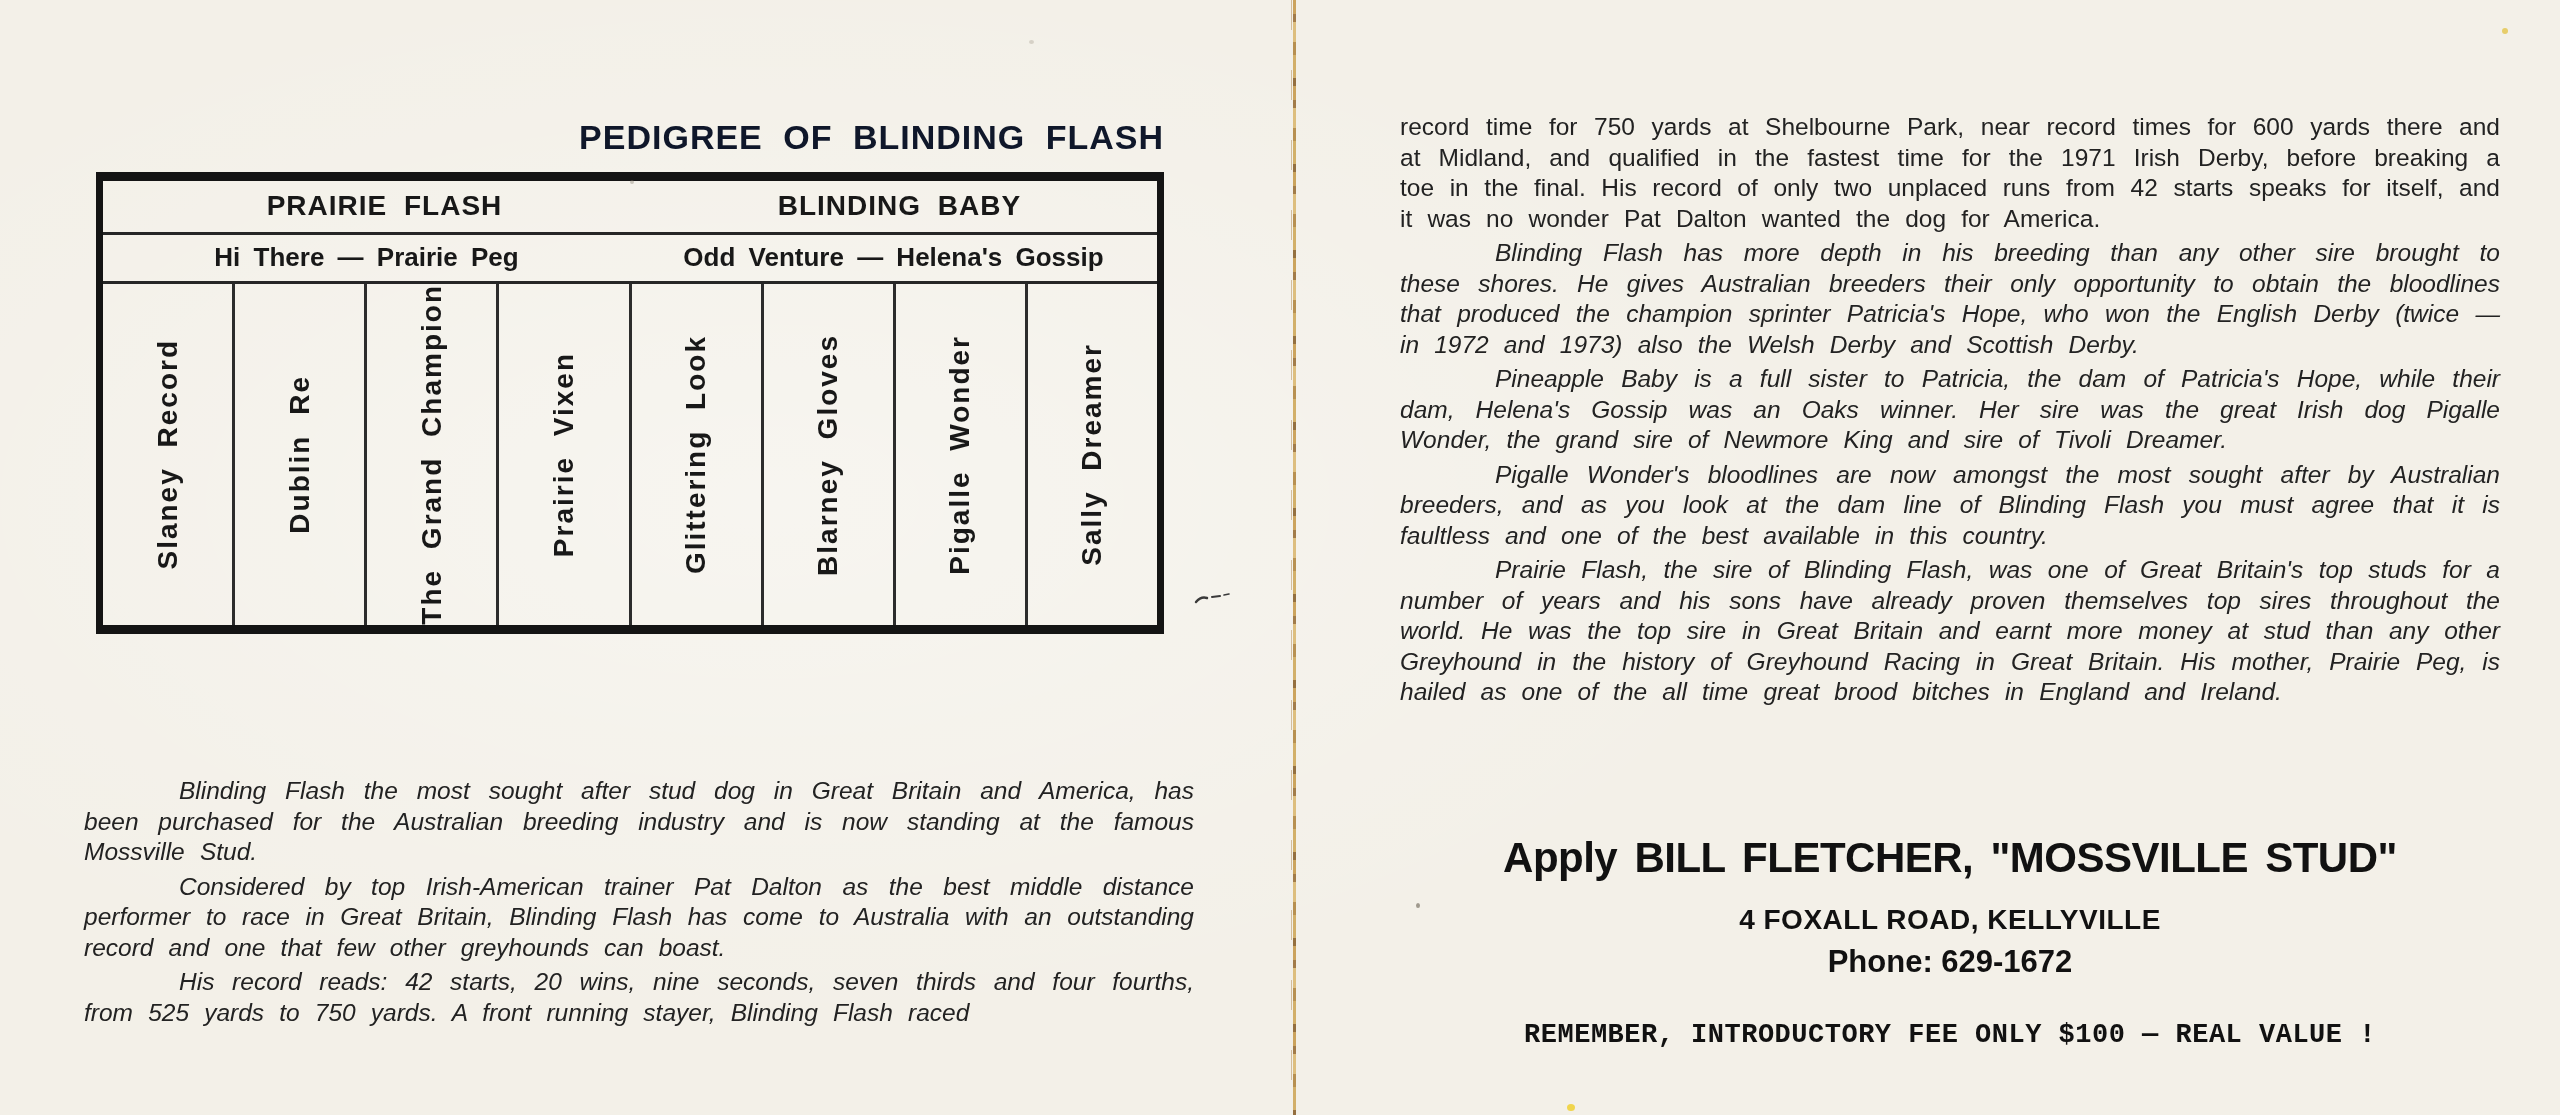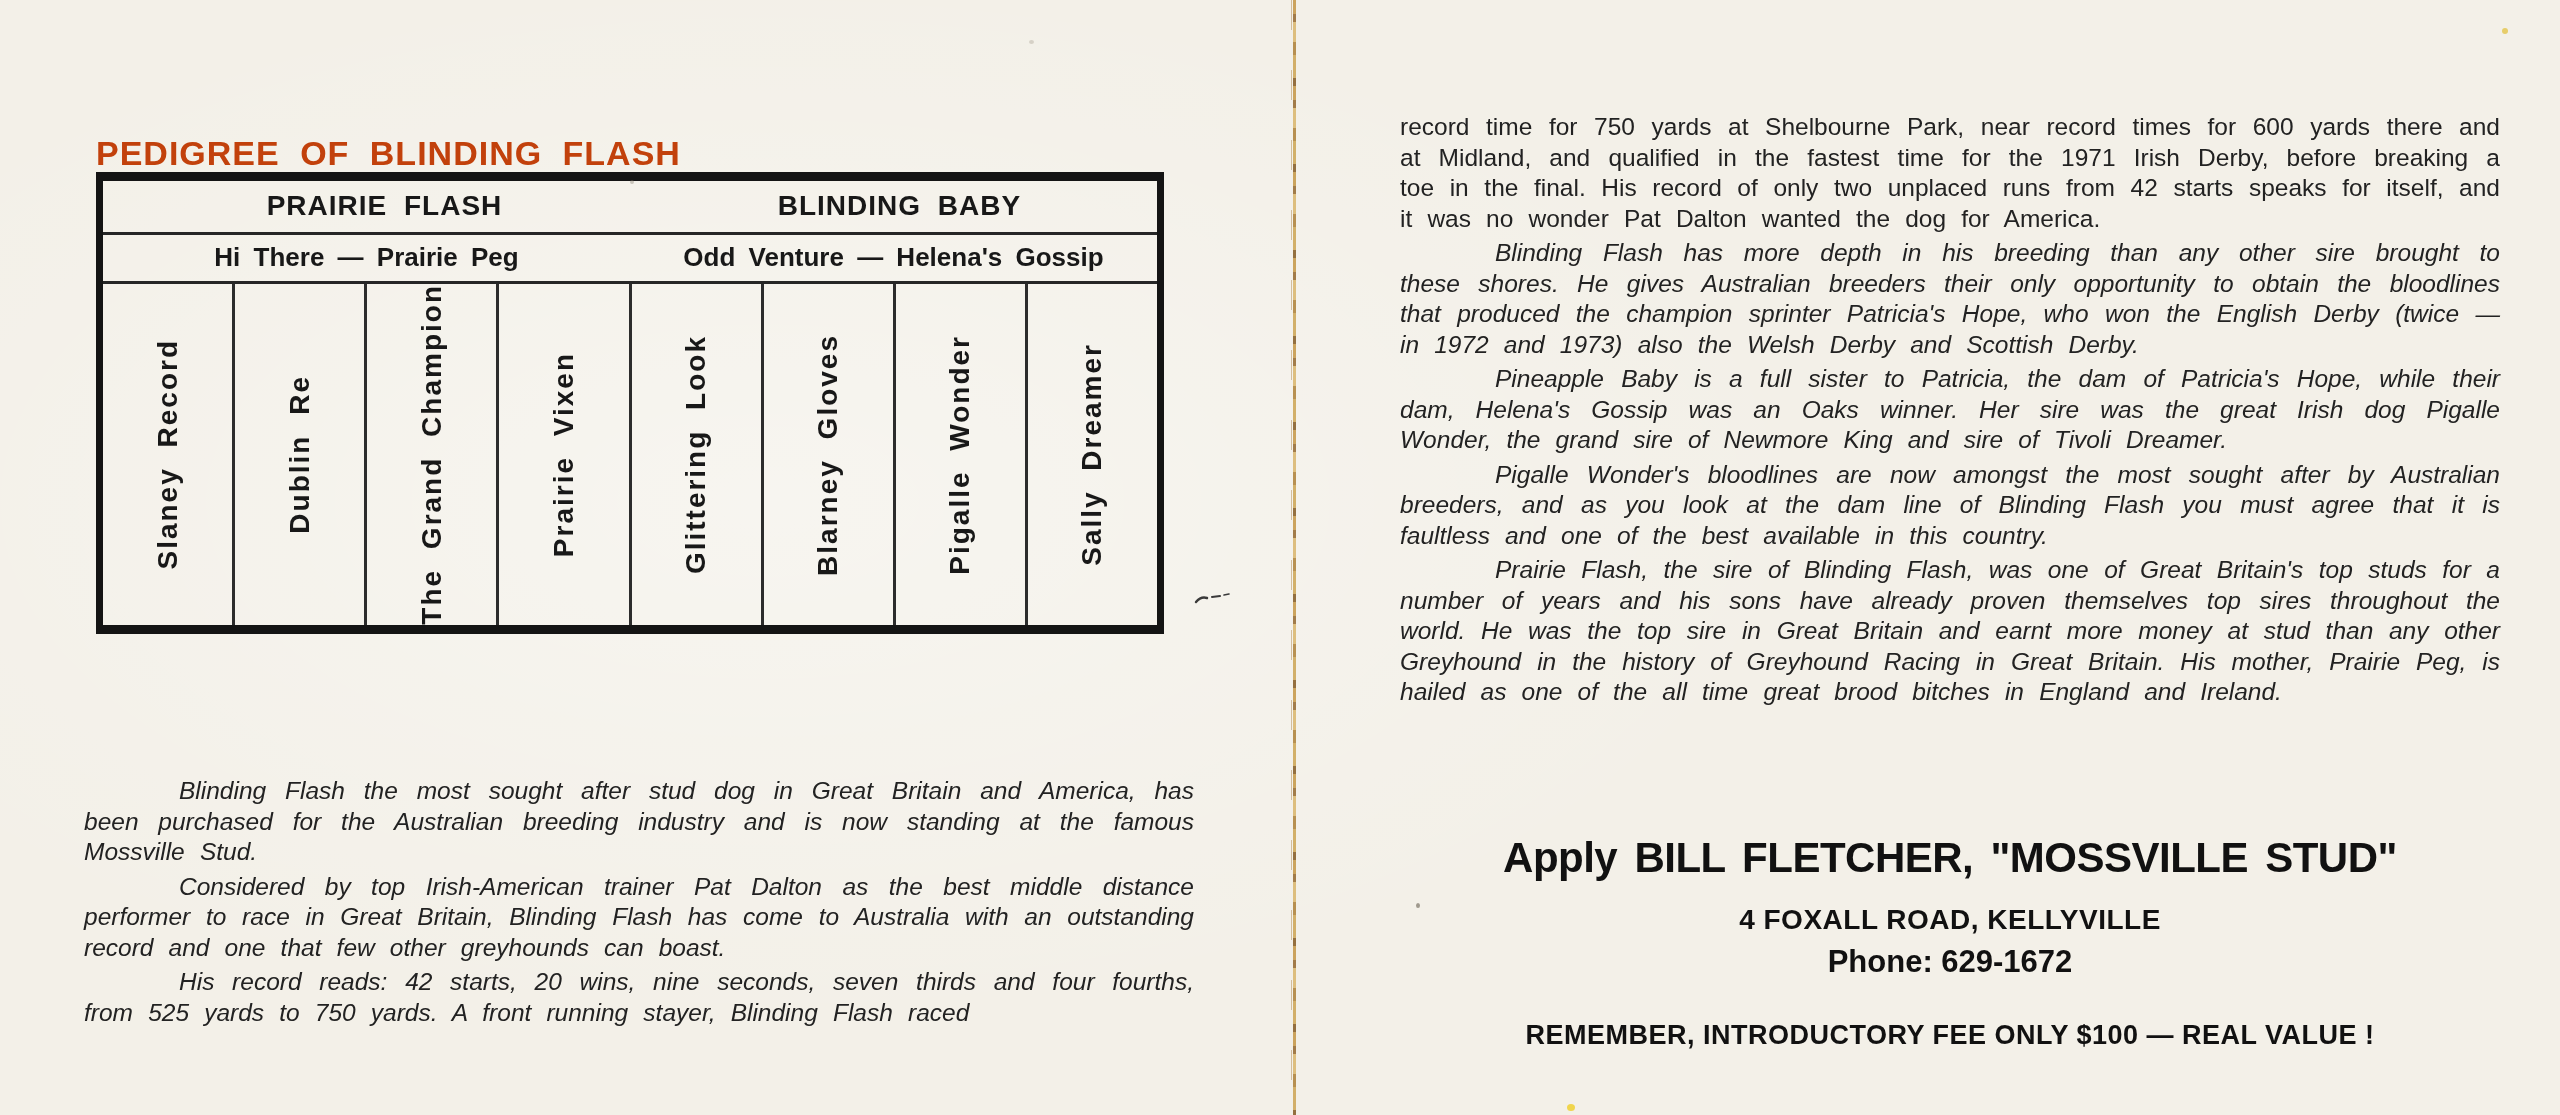--- a/index.html
+++ b/index.html
@@ -13,25 +13,25 @@
   }
   .paper-vignette {
     position: absolute; inset: 0;
     background: radial-gradient(ellipse 70% 80% at 30% 45%, rgba(255,255,255,.35), rgba(0,0,0,0) 60%),
                 radial-gradient(ellipse 120% 120% at 50% 50%, rgba(0,0,0,0) 70%, rgba(120,110,90,.10) 100%);
     pointer-events: none;
   }
 
   
   .doc-title {
-    position: absolute; left: 96px; top: 134px; width: 1068px;
-    text-align: left;
+    position: absolute; left: 96px; top: 118px; width: 1068px;
+    text-align: right;
     font-size: 34px; font-weight: bold;
     letter-spacing: 1px; word-spacing: 10px;
-    color: #c2410c;
+    color: #0f172a;
   }
   .pedigree {
     position: absolute; left: 96px; top: 172px;
     width: 1068px; height: 462px;
     box-sizing: border-box;
     border: 7px solid #141414;
     border-top-width: 9px; border-bottom-width: 9px;
     display: flex; flex-direction: column;
     background: transparent;
   }
@@ -72,21 +72,21 @@
     word-spacing: 0.34em;
     color: #222;
   }
   p.body-text.indent { text-indent: 95px; font-style: italic; }
 
   
   .contact { position: absolute; left: 1396px; top: 834px; width: 1108px; text-align: center; color: #111; }
   .apply-line   { font-size: 42px; font-weight: bold; letter-spacing: -0.5px; word-spacing: 6px; }
   .address-line { font-size: 28px; font-weight: bold; margin-top: 22px; letter-spacing: 0.5px; }
   .phone-line   { font-size: 31px; font-weight: bold; margin-top: 8px; }
-  .remember-line{ font-size: 27px; font-weight: bold; margin-top: 40px; letter-spacing: 0.5px; }
+  .remember-line{ font-size: 27px; font-weight: bold; margin-top: 40px; letter-spacing: 0.5px; font-family: Liberation Mono, monospace; }
 
   
   .fold-crease {
     position: absolute; left: 1293px; top: 0; width: 3px; height: 1115px;
     background: repeating-linear-gradient(to bottom,
       #c2913b 0 14px, #8e5f22 14px 22px, #d8b264 22px 42px,
       #a9792c 42px 55px, #caa04a 55px 78px, #7d5016 78px 86px);
     opacity: .8;
     filter: blur(.4px);
   }

